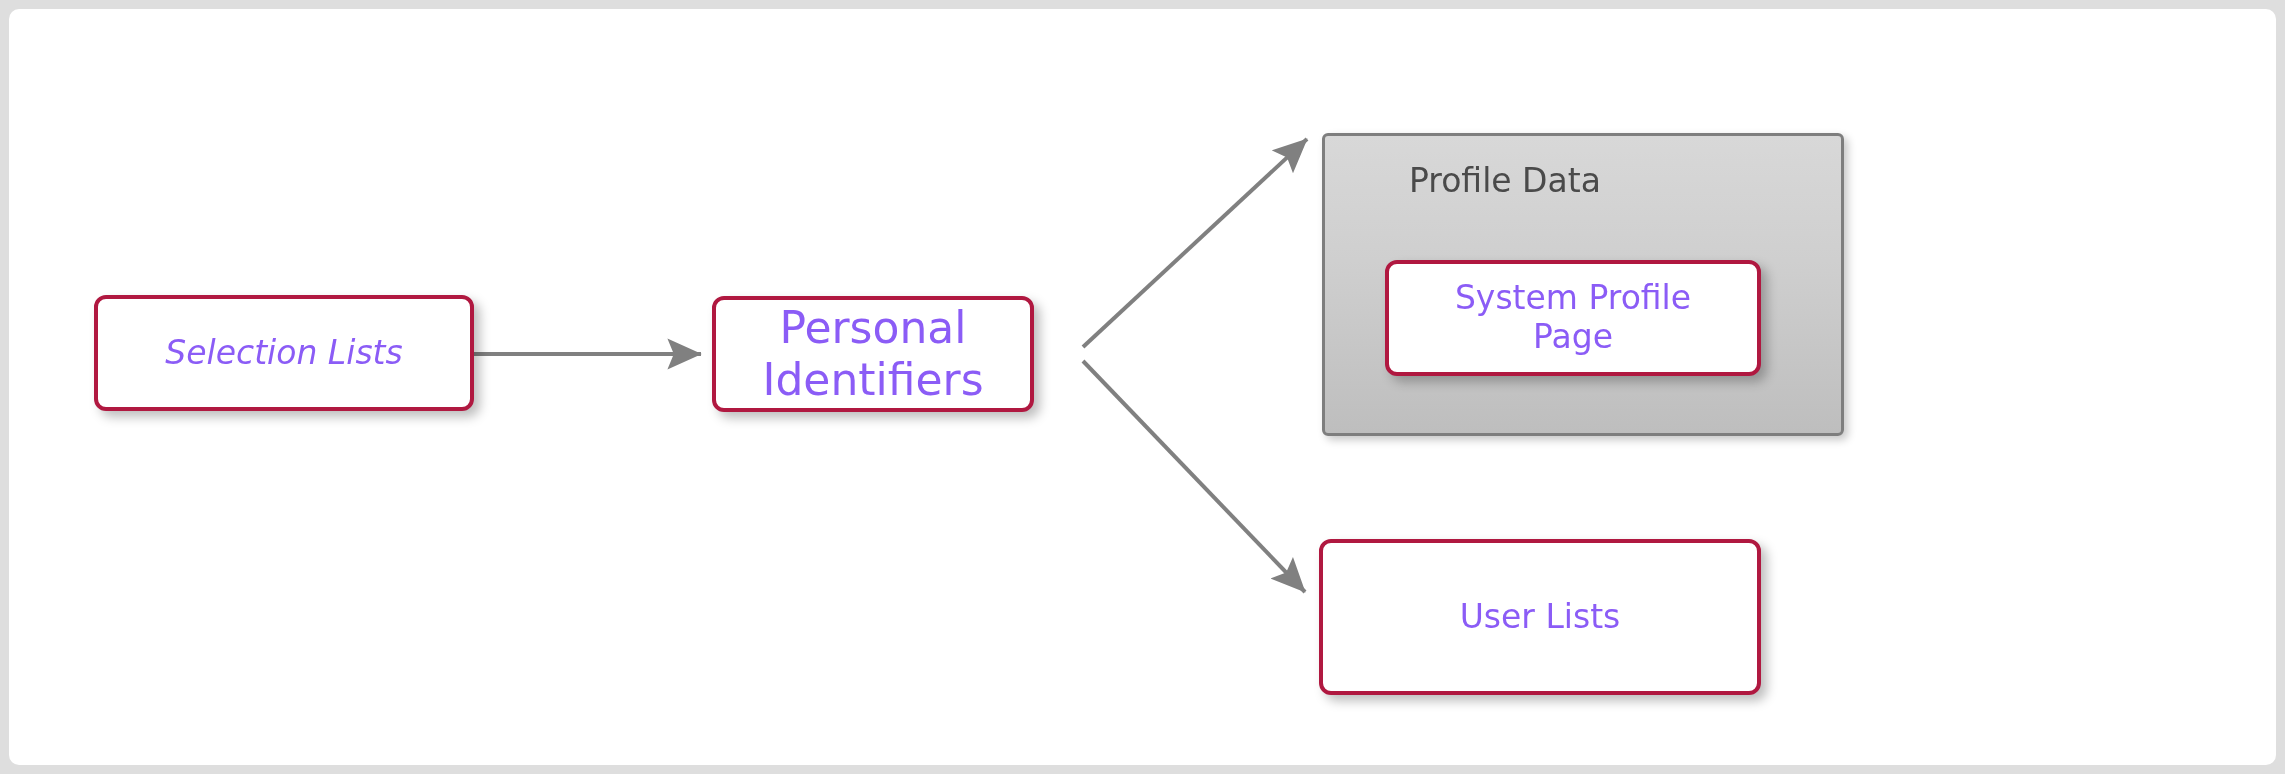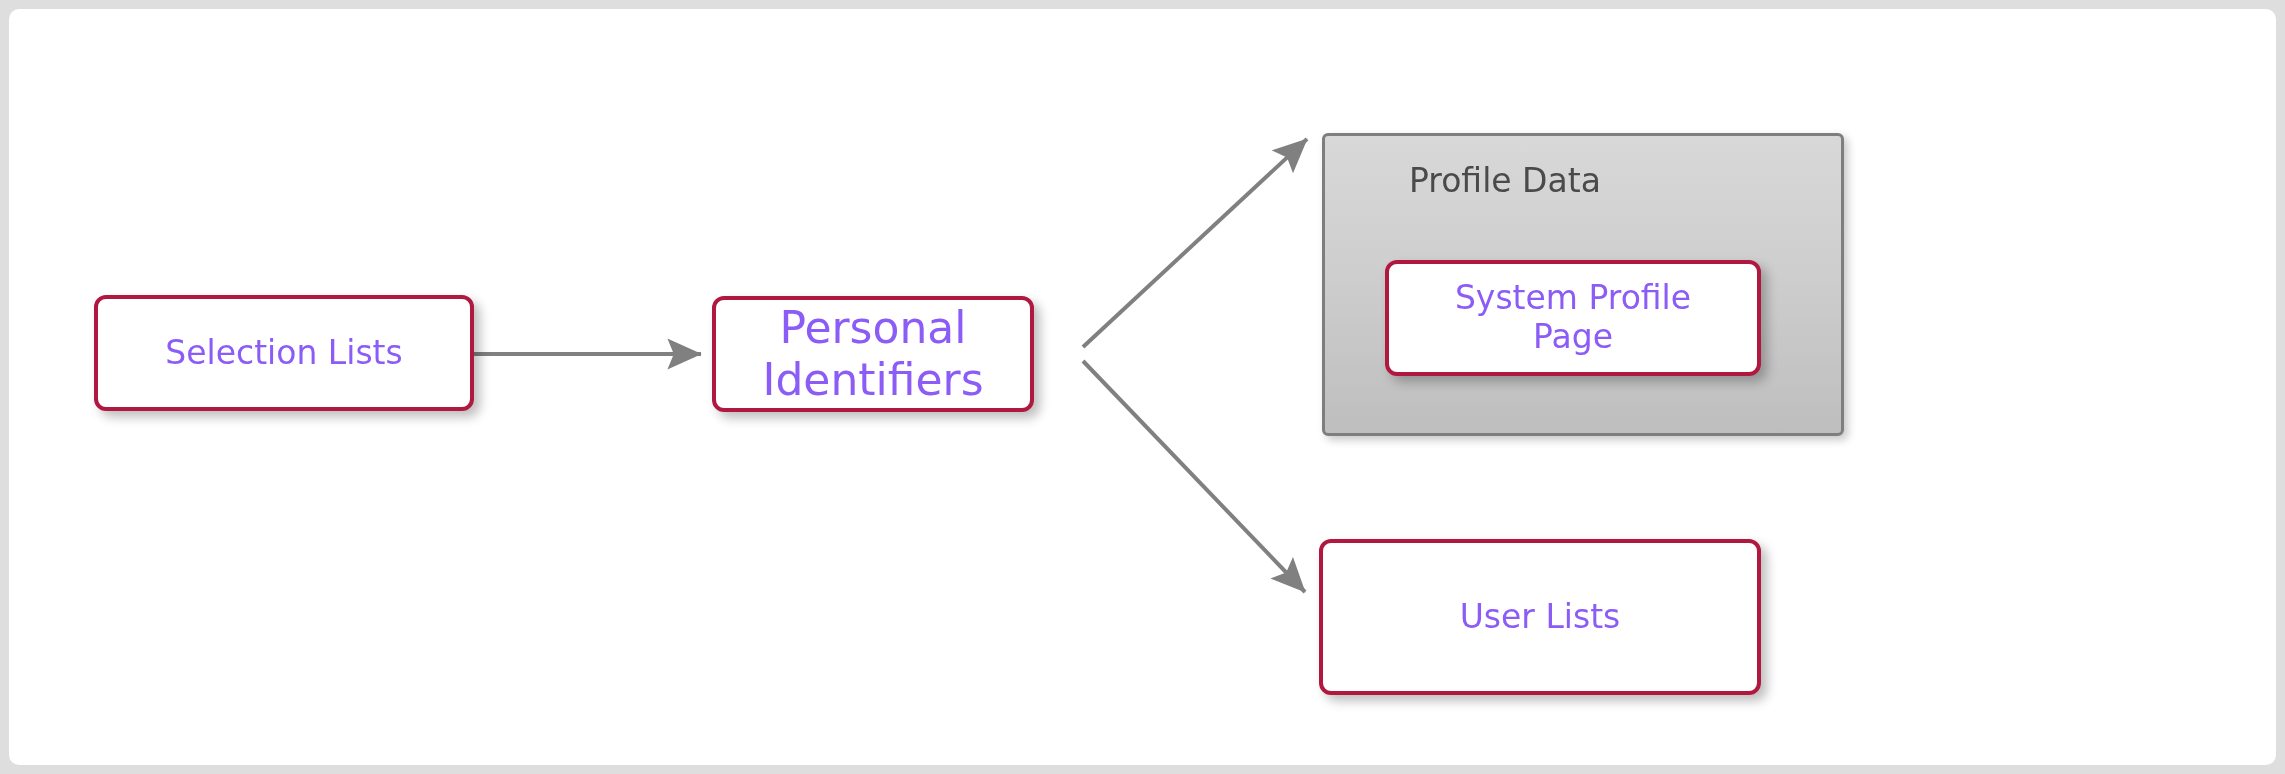--- a/index.html
+++ b/index.html
@@ -77,20 +77,21 @@
     position: absolute;
     color: #4a4a4a;
     white-space: nowrap;
   }
 
   
   #node-selection-lists {
     left: 85px;   top: 286px;
     width: 380px; height: 116px;
     font-size: 33px;
+    font-style: italic;
   }
   #node-personal-identifiers {
     left: 703px;  top: 287px;
     width: 322px; height: 116px;
     font-size: 44px;
   }
   #group-profile-data {
     left: 1313px; top: 124px;
     width: 522px; height: 303px;
   }

